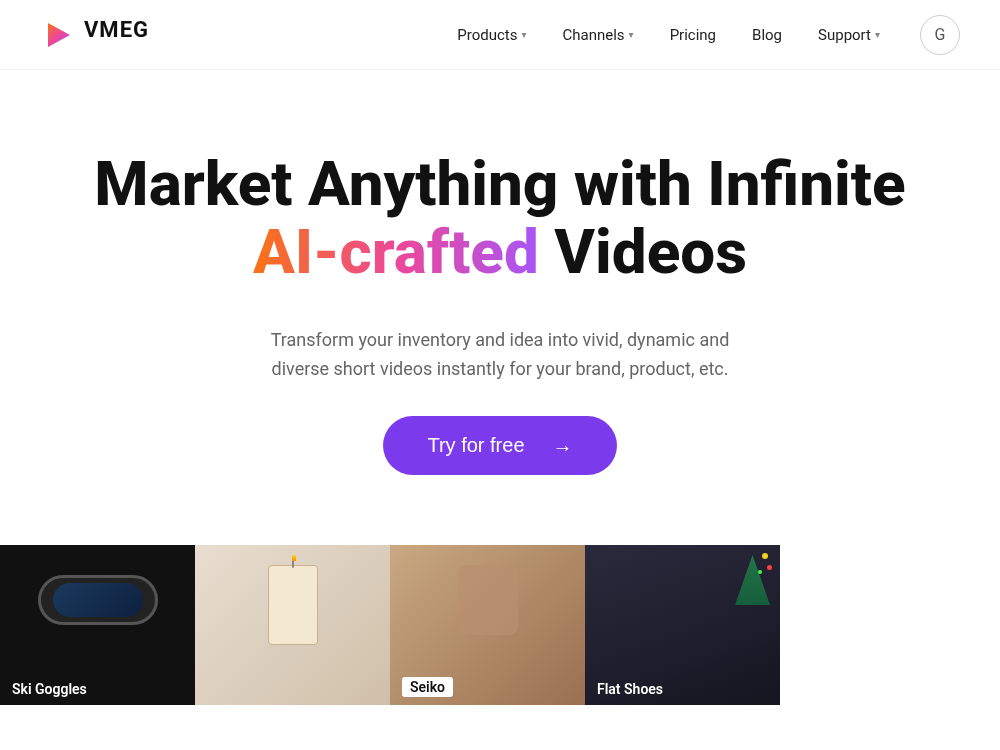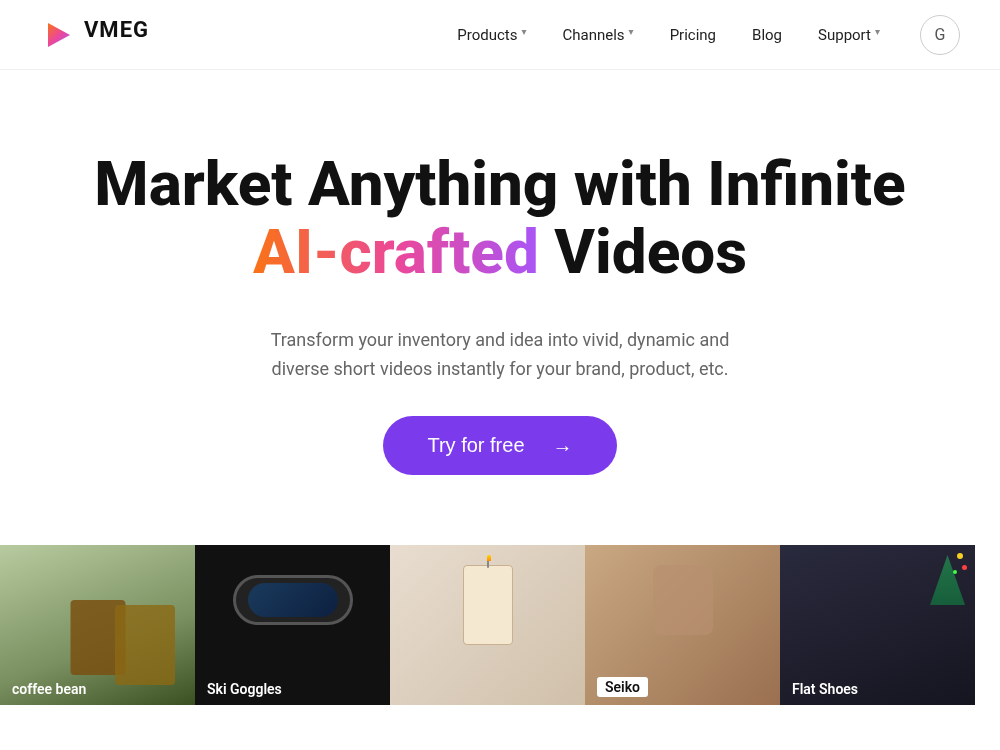--- a/index.html
+++ b/index.html
@@ -47,20 +47,21 @@
 
     .nav-links {
       display: flex;
       align-items: center;
       gap: 36px;
       list-style: none;
     }
 
     .nav-links li {
       display: flex;
+      align-items: center;
       gap: 4px;
       cursor: pointer;
       font-size: 15px;
       color: #222;
     }
 
     .nav-links li .chevron {
       font-size: 10px;
       color: #888;
     }
@@ -255,28 +256,20 @@
   </h1>
   <p class="hero-subtitle">Transform your inventory and idea into vivid, dynamic and diverse short videos instantly for your brand, product, etc.</p>
   <button class="cta-button">
     <span>Try for free</span>
     <span class="arrow">→</span>
   </button>
 </section>
 
 <div class="cards-row">
 
-  <div class="video-card card-coffee">
-
-    <div style="position:absolute;top:0;left:0;right:0;bottom:0;background:linear-gradient(160deg,#b8cba0 0%,#7a9060 60%,#3a5020 100%);"></div>
-    <div style="position:absolute;bottom:30px;left:50%;transform:translateX(-50%);width:55px;height:75px;background:#7a5010;border-radius:4px;opacity:0.85;"></div>
-    <div class="card-label label-white">
-      <span>coffee bean</span>
-    </div>
-  </div>
 
   <div class="video-card card-goggles">
     <div style="position:absolute;top:0;left:0;right:0;bottom:0;background:#111;"></div>
     <div style="position:absolute;top:30px;left:50%;transform:translateX(-50%);width:120px;height:50px;background:#222;border-radius:50px;border:3px solid #555;"></div>
     <div style="position:absolute;top:38px;left:50%;transform:translateX(-50%);width:90px;height:34px;background:linear-gradient(135deg,#1a3a5c,#0d2040);border-radius:40px;"></div>
     <div class="card-label label-white">
       <span>Ski Goggles</span>
     </div>
   </div>
 

